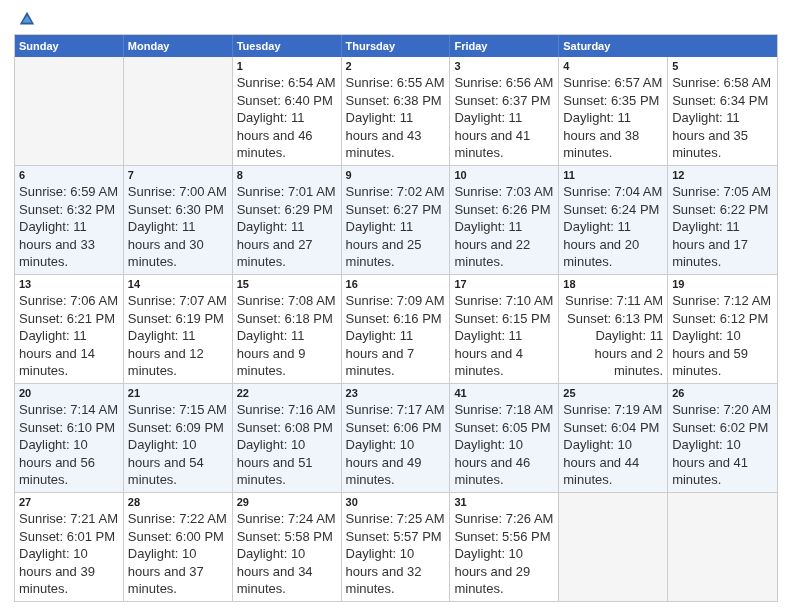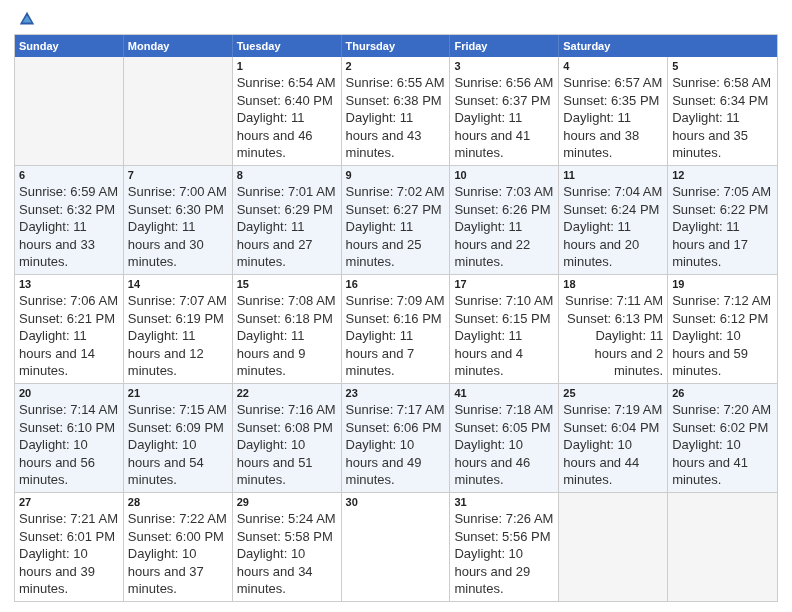--- a/index.html
+++ b/index.html
@@ -332,26 +332,29 @@
 Daylight: 10 hours and 39 minutes.</div>
           </div>
           <div class="cal-cell">
             <div class="day-num">28</div>
             <div class="cell-text" style="white-space: pre-line;">Sunrise: 7:22 AM
 Sunset: 6:00 PM
 Daylight: 10 hours and 37 minutes.</div>
           </div>
           <div class="cal-cell">
             <div class="day-num">29</div>
-            <div class="cell-text" style="white-space: pre-line;">Sunrise: 5:24 AM
+            <div class="cell-text" style="white-space: pre-line;">Sunrise: 7:24 AM
 Sunset: 5:58 PM
 Daylight: 10 hours and 34 minutes.</div>
           </div>
           <div class="cal-cell">
             <div class="day-num">30</div>
+            <div class="cell-text" style="white-space: pre-line;">Sunrise: 7:25 AM
+Sunset: 5:57 PM
+Daylight: 10 hours and 32 minutes.</div>
           </div>
           <div class="cal-cell">
             <div class="day-num">31</div>
             <div class="cell-text" style="white-space: pre-line;">Sunrise: 7:26 AM
 Sunset: 5:56 PM
 Daylight: 10 hours and 29 minutes.</div>
           </div>
           <div class="cal-cell empty"></div>
           <div class="cal-cell empty"></div>
         </div>

